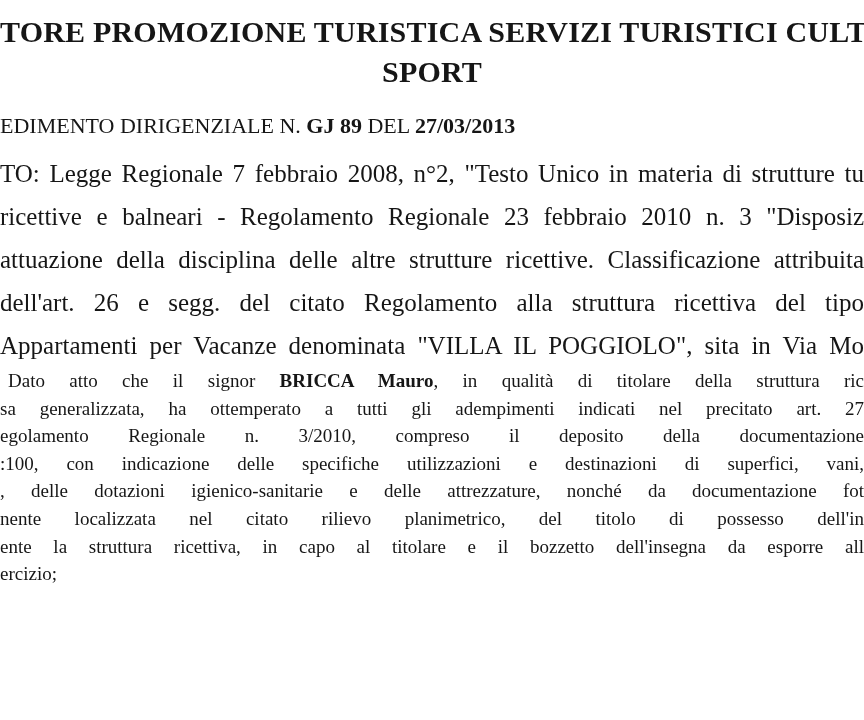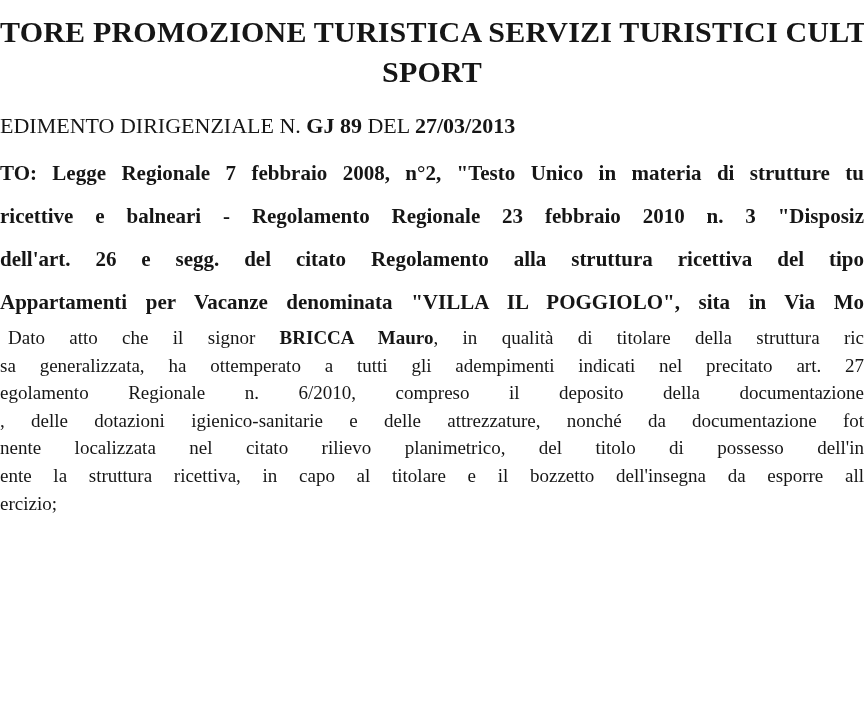--- a/index.html
+++ b/index.html
@@ -38,22 +38,22 @@
     margin-top: 20px;
     font-size: 22px;
     line-height: 28px;
     white-space: nowrap;
     font-family: Liberation Serif, serif;
   }
 
   
   .visto {
     margin-top: 12px;
-    font-weight: bold;
-    font-size: 21px;
+    font-weight: normal;
+    font-size: 25px;
     line-height: 43px;
   }
   .vline {
     white-space: nowrap;
   }
   .vline.cont { }
 
   
   .para {
     font-size: 19px;
@@ -77,27 +77,29 @@
   <div class="doc-title">
     <div>TORE PROMOZIONE TURISTICA SERVIZI TURISTICI CULTU</div>
     <div>SPORT</div>
   </div>
 
   <div class="decree"><span>EDIMENTO DIRIGENZIALE N. </span><span class="b">GJ 89</span><span> DEL </span><span class="b">27/03/2013</span></div>
 
   <div class="visto">
     <div class="vline just">TO: Legge Regionale 7 febbraio 2008, n°2, "Testo Unico in materia di strutture tu</div>
     <div class="vline cont just">ricettive e balneari - Regolamento Regionale 23 febbraio 2010 n. 3 "Disposiz</div>
+    <div class="vline cont just">attuazione della disciplina delle altre strutture ricettive. Classificazione attribuita</div>
     <div class="vline cont just">dell'art. 26 e segg. del citato Regolamento alla struttura ricettiva del tipo</div>
     <div class="vline cont just">Appartamenti per Vacanze denominata "VILLA IL POGGIOLO", sita in Via Mo</div>
   </div>
 
   <div class="para">
     <div class="pline just indent1"><span>Dato atto che il signor </span><span class="b">BRICCA Mauro</span><span>, in qualità di titolare della struttura ric</span></div>
     <div class="pline just">sa generalizzata, ha ottemperato a tutti gli adempimenti indicati nel precitato art. 27</div>
-    <div class="pline just">egolamento Regionale n. 6/2010, compreso il deposito della documentazione</div>
+    <div class="pline just">egolamento Regionale n. 3/2010, compreso il deposito della documentazione</div>
+    <div class="pline just">:100, con indicazione delle specifiche utilizzazioni e destinazioni di superfici, vani,</div>
     <div class="pline just">, delle dotazioni igienico-sanitarie e delle attrezzature, nonché da documentazione fot</div>
     <div class="pline just">nente localizzata nel citato rilievo planimetrico, del titolo di possesso dell'in</div>
     <div class="pline just">ente la struttura ricettiva, in capo al titolare e il bozzetto dell'insegna da esporre all</div>
     <div class="pline">ercizio;</div>
   </div>
 
 </div>
 
 </body></html>

